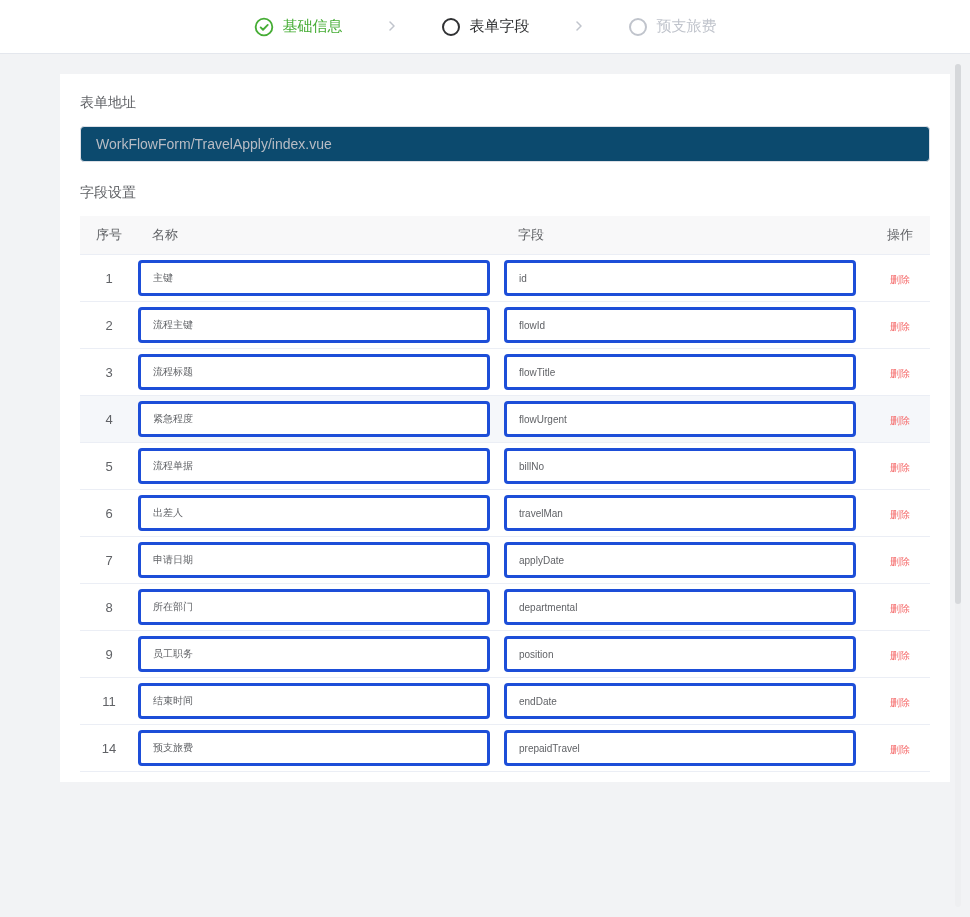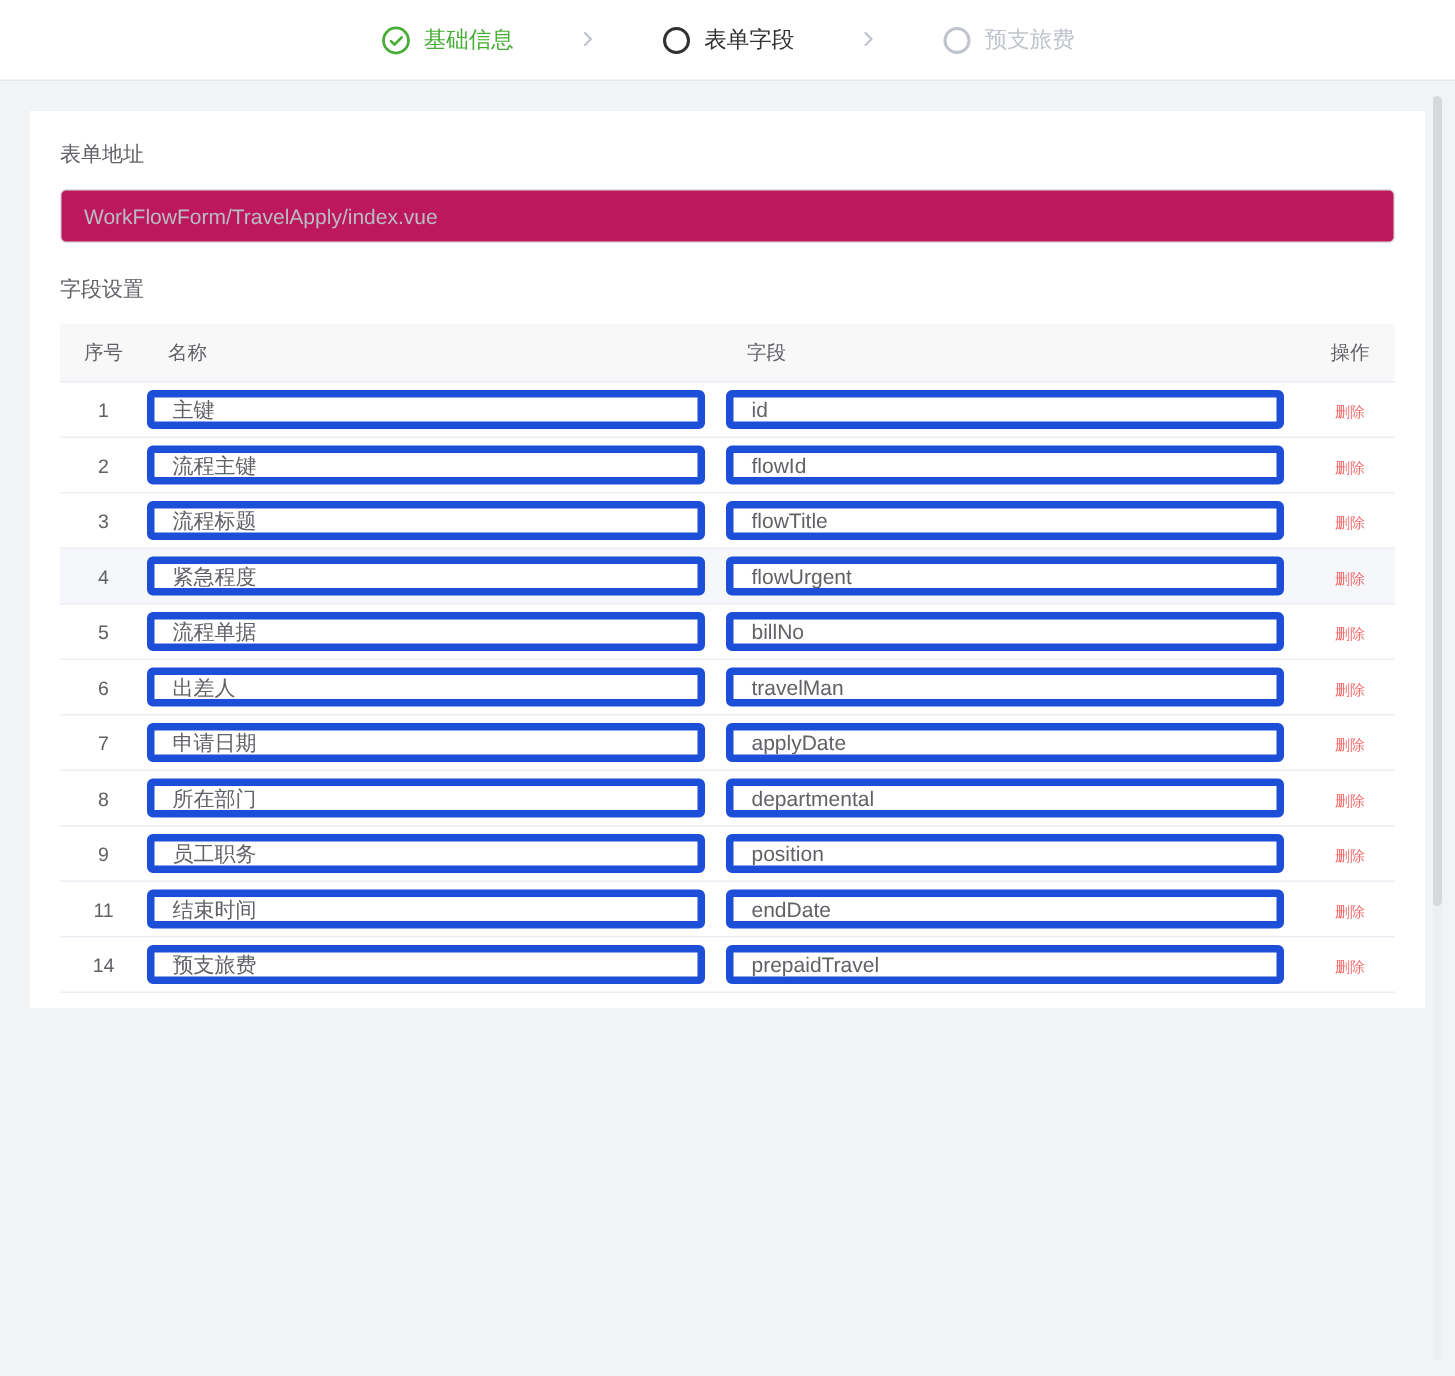--- a/index.html
+++ b/index.html
@@ -30,38 +30,39 @@
   .step.current .label { color: #303133; font-weight: 500; }
   .step.pending .circle {
     width: 18px; height: 18px; border: 2px solid #c0c4cc; border-radius: 50%;
   }
   .step.pending .label { color: #c0c4cc; }
   .step-arrow { color: #c0c4cc; font-size: 12px; padding: 0 4px;}
   .page-body {
     padding: 20px;
     height: calc(917px - 54px);
     overflow-y: auto;
+    margin-left: 40px;
   }
   .card {
     background: #fff;
     padding: 20px 20px 10px;
   }
   .section-title {
     font-size: 14px;
     color: #606266;
     margin-bottom: 14px;
   }
   .form-address {
     width: 100%;
     height: 36px;
     line-height: 36px;
     padding: 0 15px;
     border: 1px solid #dcdfe6;
     border-radius: 4px;
-    background: #be185d;
+    background: #0c4a6e;
     color: #b8bcc4;
     font-size: 14px;
     margin-bottom: 22px;
   }
   .field-table { width: 100%; border-collapse: collapse; }
   .field-table thead th {
     font-size: 13px;
     font-weight: 400;
     color: #606266;
     text-align: left;
@@ -82,28 +83,28 @@
   .field-table tbody td.col-name, .field-table tbody td.col-field {
     padding-top: 5px; padding-bottom: 5px; padding-right: 14px;
   }
   .field-table tbody td.col-act {
     text-align: center;
     padding-left:0;padding-right:0;
   }
   .field-table tbody tr.active td { background: #f5f7fa; }
   .in {
     width: 100%;
-    height: 26px;
+    height: 36px;
     line-height: 34px;
     padding: 0 12px;
-    border: 5px solid #1d4ed8;
+    border: 3px solid #1d4ed8;
     border-radius: 4px;
     background: #fff;
     color: #606266;
-    font-size: 14px;
+    font-size: 10px;
     outline: none;
   }
   .del-link {
     color: #f56c6c;
     font-size: 10px;
     cursor: pointer;
     text-decoration: none;
   }
   .scroll-indicator {
     position: fixed;

